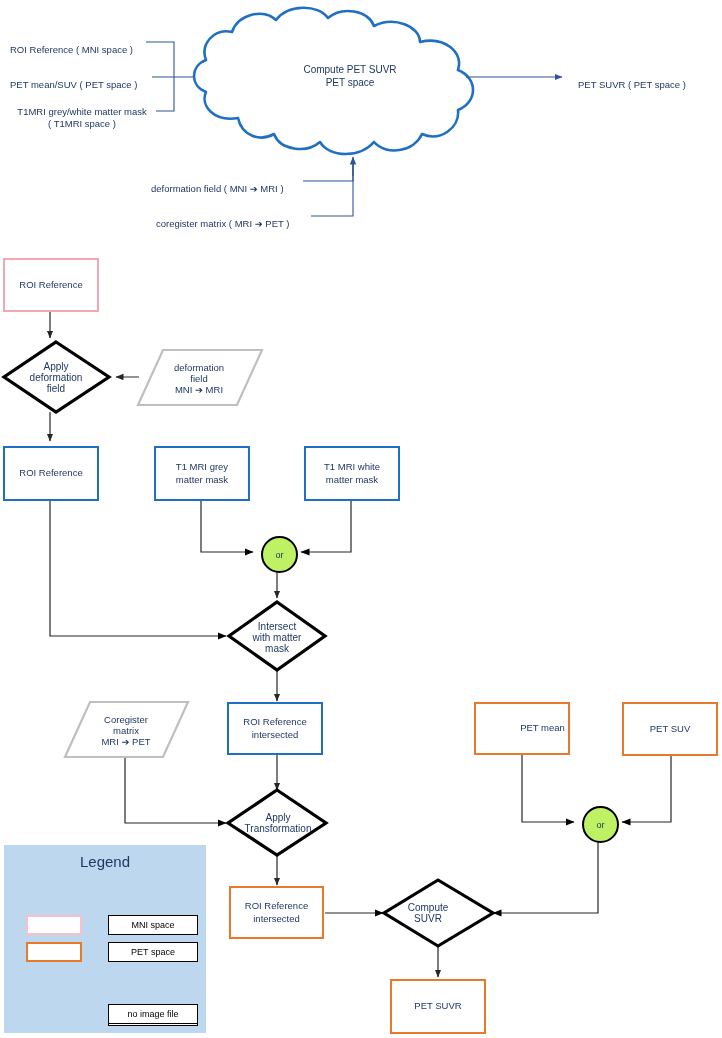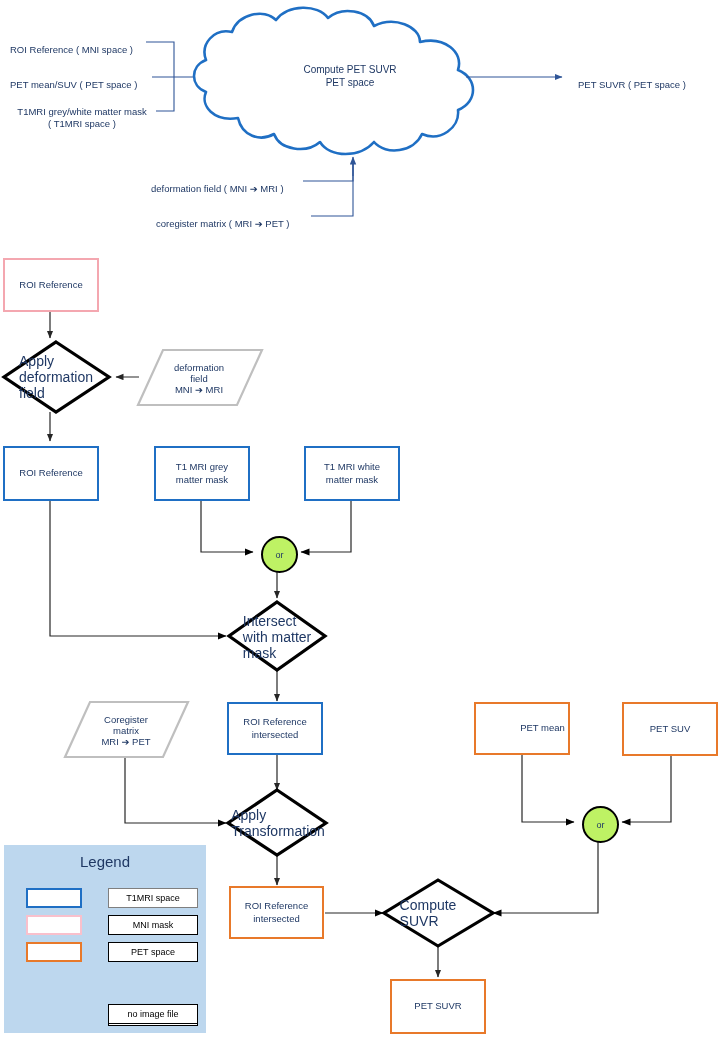--- a/index.html
+++ b/index.html
@@ -13,21 +13,21 @@
   .txt{position:absolute;display:flex;align-items:center;line-height:1.3;margin-top:8px;}
 
   .box{background:#ffffff;border-style:solid;}
   .box-blue{border:2.5px solid #1f6fc4;}
   .box-pink{border:2.5px solid #f4a7b0;}
   .box-orange{border:2.5px solid #e8792a;}
 
   .lbl{font-size:9.5px;color:#1f3864;white-space:pre-line;}
   .cloudtxt{font-size:10px;color:#1f3864;text-align:center;width:100%;}
 
-  .dia-label{position:absolute;font-size:14px;color:#1f3864;text-align:left;
+  .dia-label{position:absolute;font-size:10px;color:#1f3864;text-align:center;
              white-space:pre-line;display:flex;align-items:center;justify-content:center;}
   .para-label{position:absolute;font-size:9.5px;color:#1f3864;text-align:center;
               white-space:pre-line;display:flex;align-items:center;justify-content:center;}
   .circ{position:absolute;border:2.5px solid #000;border-radius:50%;background:#bef264;
         display:flex;align-items:center;justify-content:center;font-size:9px;color:#1f3864;}
 
   #legend{position:absolute;left:4px;top:845px;width:202px;height:188px;
           background:#bdd7ee;}
   #legend .title{position:absolute;left:0;top:8px;width:202px;text-align:center;
                  font-size:15px;color:#1f3864;}
@@ -264,28 +264,24 @@
   <div class="dia-label" style="left:388px;top:896px;width:80px;height:34px;">Compute
 SUVR</div>
 
   <div class="node box box-orange lbl" style="left:390px;top:979px;width:96px;height:55px;">
     <span>PET SUVR</span>
   </div>
 
   <div id="legend">
     <div class="title">Legend</div>
 
-    <div class="lgrow" style="top:43px;">
-      <div class="swatch sw-blue"></div>
-      <div class="lgtag tag-gray">T1MRI space</div>
-    </div>
 
     <div class="lgrow" style="top:70px;">
       <div class="swatch sw-pink"></div>
-      <div class="lgtag tag-black">MNI mask</div>
+      <div class="lgtag tag-black">MNI space</div>
     </div>
 
     <div class="lgrow" style="top:97px;">
       <div class="swatch sw-orange"></div>
       <div class="lgtag tag-black">PET space</div>
     </div>
 
     <div class="lgrow" style="top:129px;margin-top:32px;">
       <div class="lgtag tag-black">process</div>
     </div>

